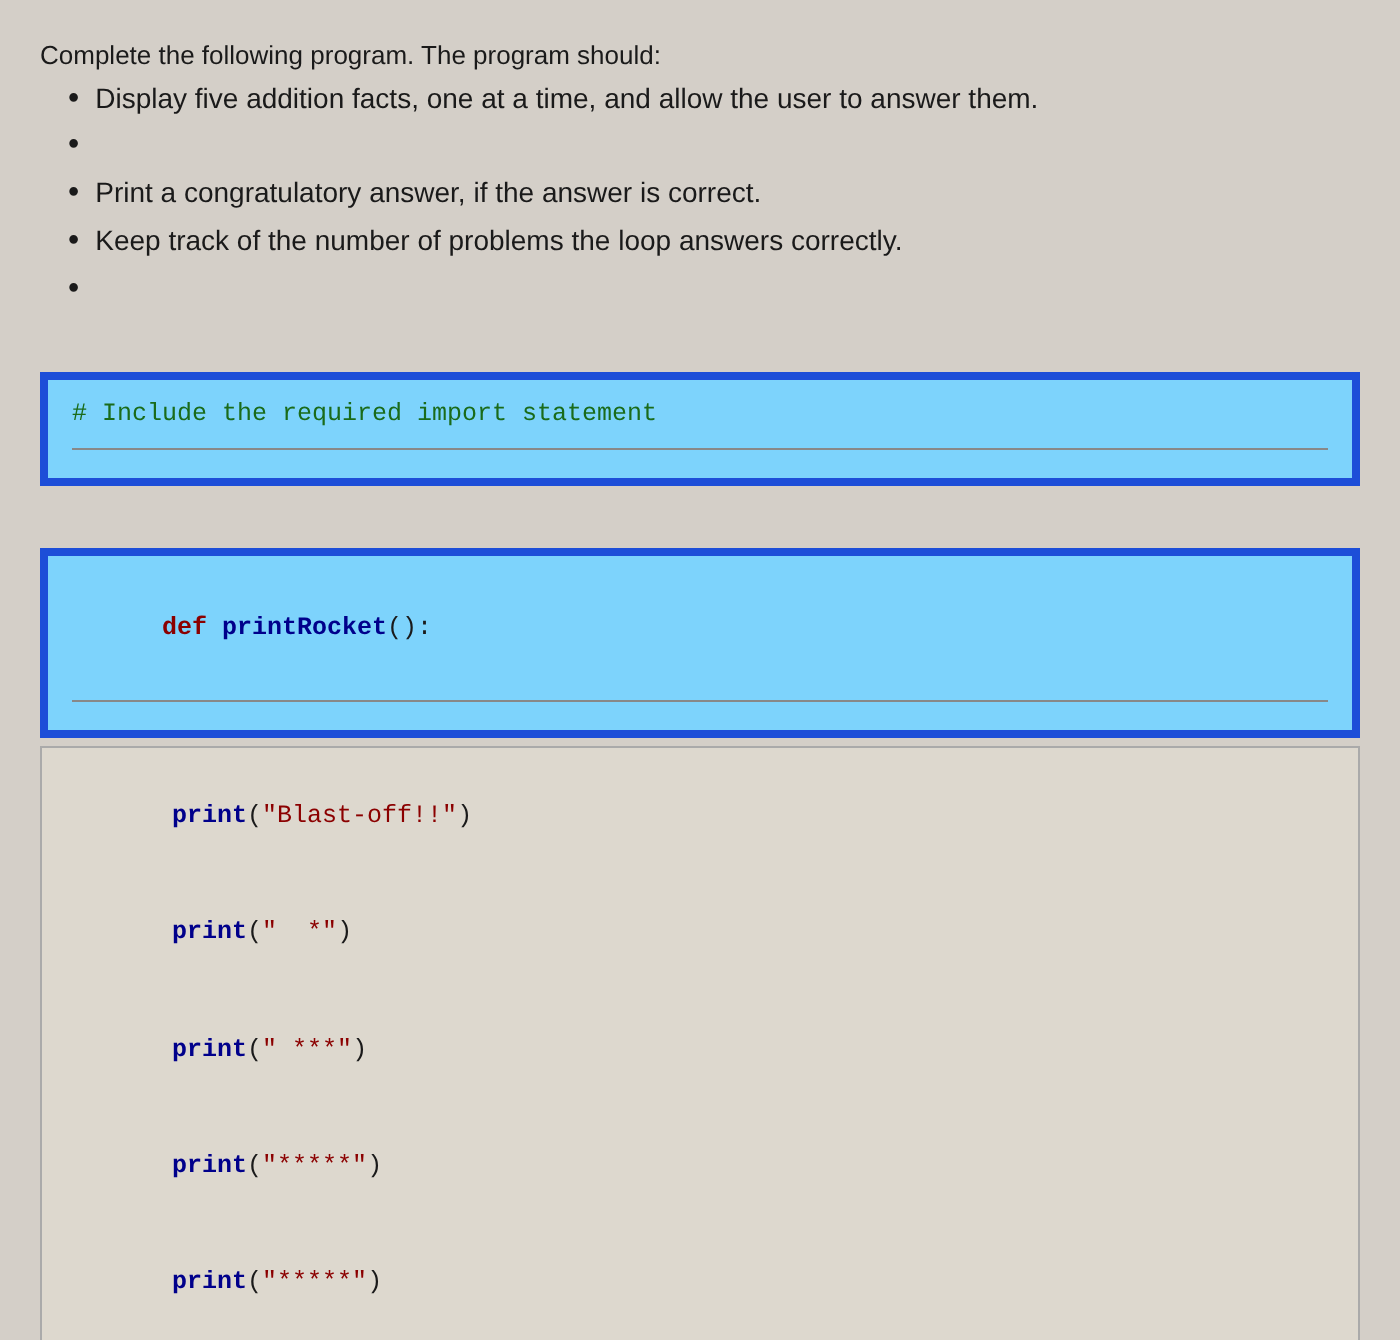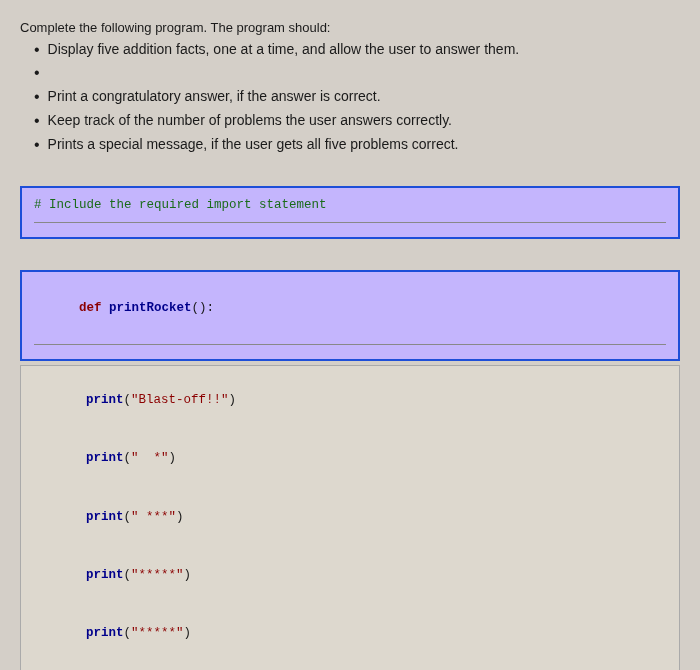--- a/index.html
+++ b/index.html
@@ -33,22 +33,22 @@
       font-size: 16px;
       margin-right: 8px;
       line-height: 1.3;
       flex-shrink: 0;
     }
     .bullet-text {
       font-size: 14px;
       line-height: 1.4;
     }
     .code-section {
-      background-color: #c4b5fd;
-      border: 2px solid #1d4ed8;
+      background-color: #7dd3fc;
+      border: 4px solid #1d4ed8;
       padding: 8px 12px;
       margin-bottom: 6px;
       margin-top: 31px;
     }
     .code-line {
       font-family: 'Courier New', Courier, monospace;
       font-size: 12.5px;
       line-height: 1.55;
       white-space: pre;
     }
@@ -87,25 +87,24 @@
       </div>
       <div class="bullet-item">
         <span class="bullet-dot">•</span>
       </div>
       <div class="bullet-item">
         <span class="bullet-dot">•</span>
         <span class="bullet-text">Print a congratulatory answer, if the answer is correct.</span>
       </div>
       <div class="bullet-item">
         <span class="bullet-dot">•</span>
-        <span class="bullet-text">Keep track of the number of problems the user answers correctly.</span>
+        <span class="bullet-text">Keep track of the number of problems the loop answers correctly.</span>
       </div>
       <div class="bullet-item">
         <span class="bullet-dot">•</span>
-        <span class="bullet-text">Prints a special message, if the user gets all five problems correct.</span>
       </div>
     </div>
   </div>
 
   <div class="code-section">
     <div class="code-line comment"># Include the required import statement</div>
     <hr class="separator-line">
   </div>
 
   <div class="code-section def-block">

